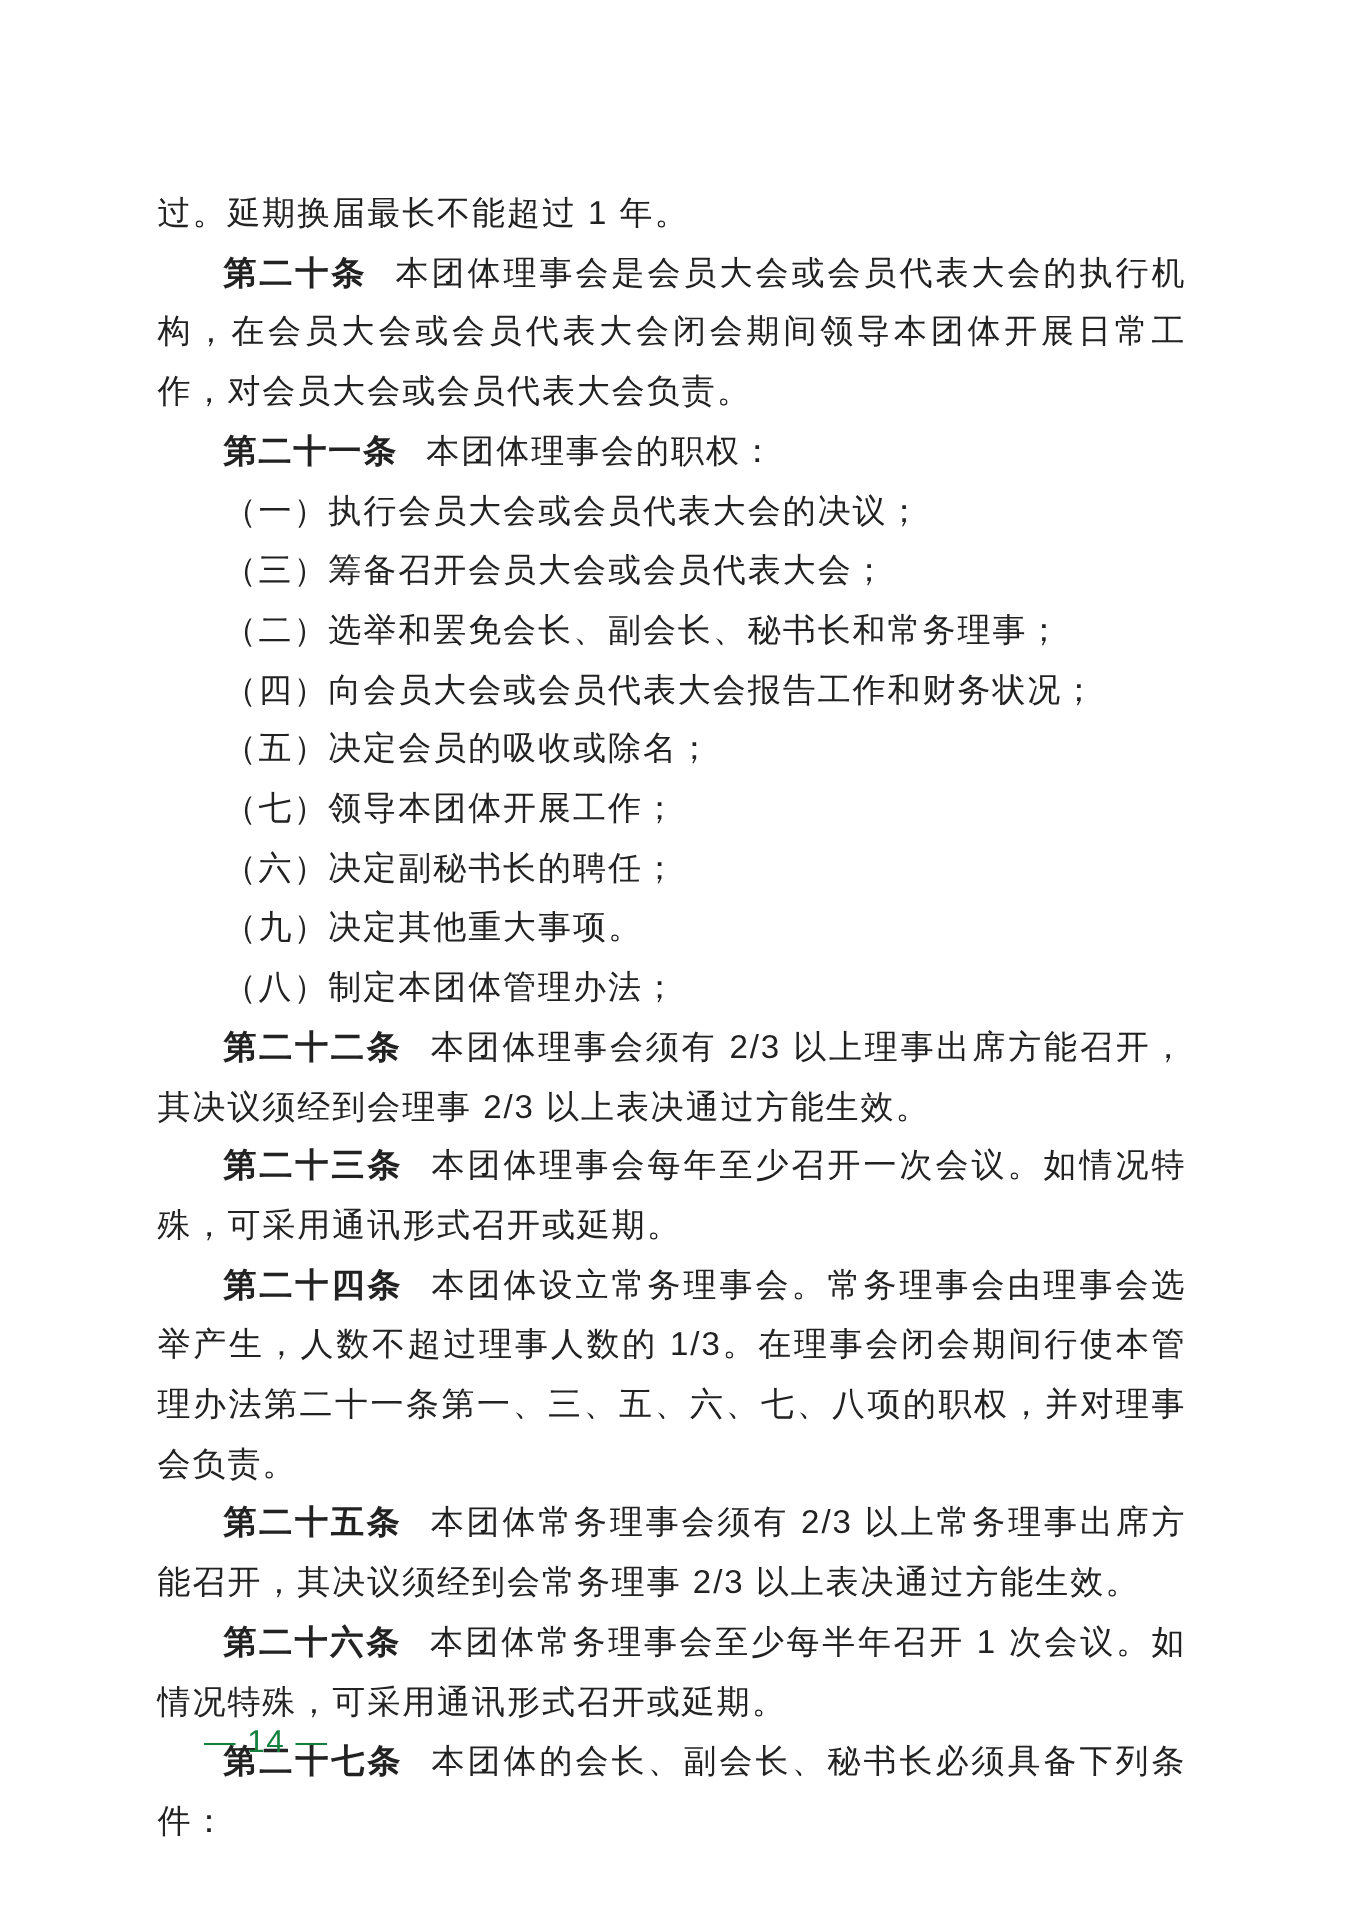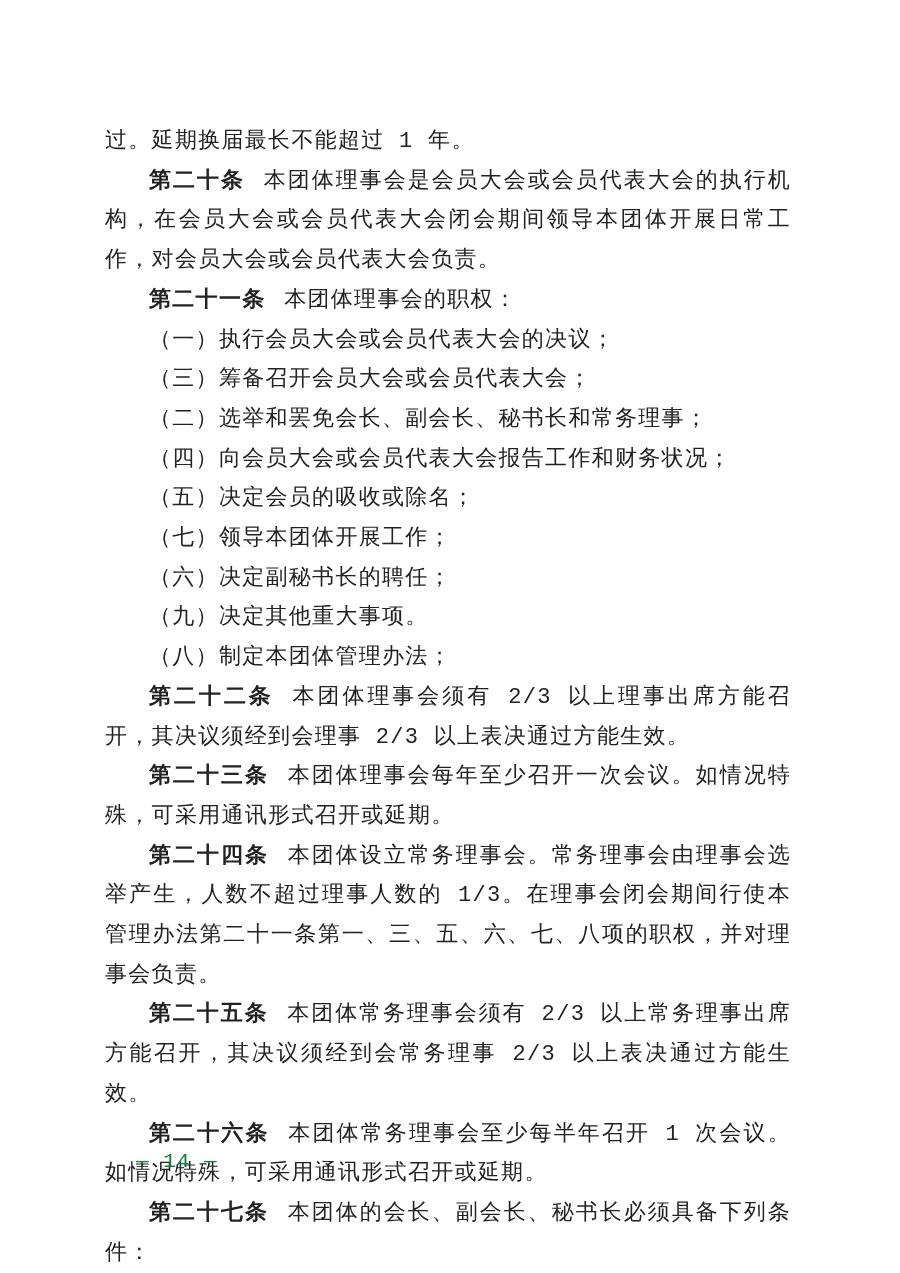--- a/index.html
+++ b/index.html
@@ -6,21 +6,21 @@
     margin: 0;
     padding: 0;
     background: #ffffff;
   }
   .page {
     position: relative;
     width: 872px;
     height: 1273px;
     background: #ffffff;
     color: #222222;
-    font-family: Liberation Mono, monospace;
+    font-family: Liberation Sans, sans-serif;
     overflow: hidden;
   }
   .body-text {
     position: absolute;
     left: 105px;
     top: 122px;
     width: 686px;
     font-size: 22px;
     line-height: 39.7px;
     letter-spacing: 1.3px;

